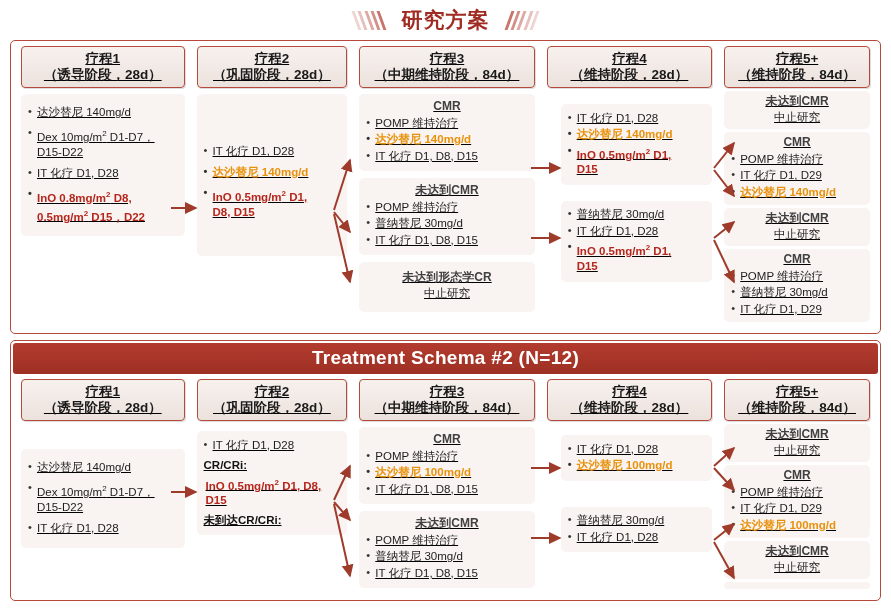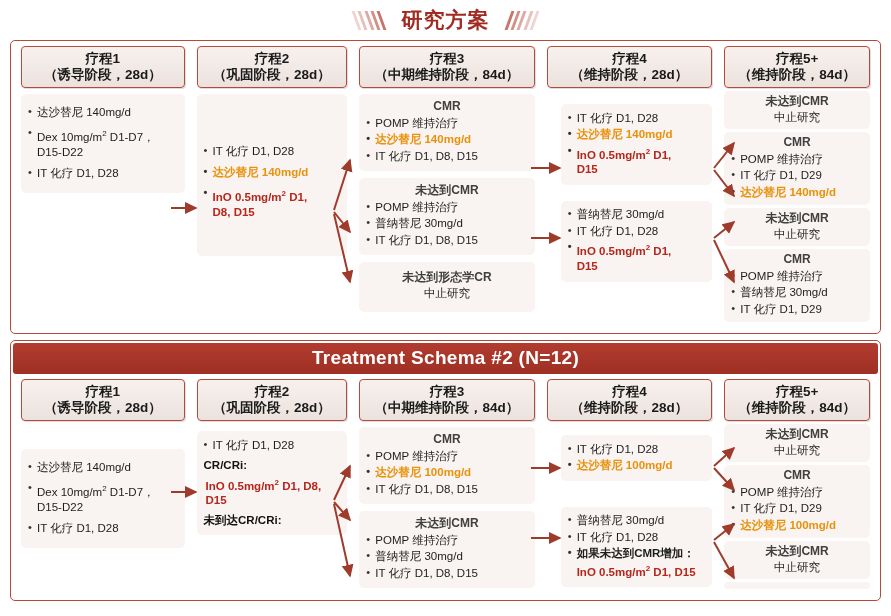--- a/index.html
+++ b/index.html
@@ -32,21 +32,21 @@
     background:#fff;
     overflow:hidden;
   }
   .schema-head{
     background:linear-gradient(180deg,#b23b2e 0%,#9e3024 100%);
     color:#fff;text-align:center;font-size:19px;font-weight:bold;
     padding:4px 0 5px 0;letter-spacing:.3px;
     border-radius:3px;margin:2px 2px 0 2px;
   }
   .cols{display:flex;padding:5px 4px 4px 4px;gap:0;}
-  .col{position:relative;}
+  .col{position:relative;text-decoration:underline;}
   .col-1{width:178px}.col-2{width:165px}.col-3{width:190px}
   .col-4{width:180px}.col-5{width:160px}
 
   .col-head{
     border:1.4px solid #b5493c;border-radius:4px;
     background:linear-gradient(180deg,#f7f1ee 0%,#ece2dd 100%);
     text-align:center;font-weight:bold;color:#1a1a1a;
     font-size:13.5px;line-height:15.5px;padding:4px 2px 5px 2px;
     box-shadow:1px 1px 0 rgba(0,0,0,.13);
     margin:0 6px;
@@ -105,20 +105,21 @@
       <div class="col-head">
         <div>疗程1</div>
         <div>（诱导阶段，28d）</div>
       </div>
       <div class="col-body">
         <div class="box">
           <ul>
             <li class="sp"><span>达沙替尼 140mg/d</span></li>
             <li class="sp"><span>Dex 10mg/m</span><sup>2</sup><span> D1-D7，</span><br><span>D15-D22</span></li>
             <li class="sp"><span>IT 化疗 D1, D28</span></li>
+            <li class="sp red"><span>InO 0.8mg/m</span><sup>2</sup><span> D8,</span><br><span>0.5mg/m</span><sup>2</sup><span> D15，D22</span></li>
           </ul>
         </div>
       </div>
     </div>
 
     <div class="col col-2">
       <div class="col-head">
         <div>疗程2</div>
         <div>（巩固阶段，28d）</div>
       </div>
@@ -292,21 +293,20 @@
         <div class="box" style="margin-left:18px;">
           <ul>
             <li><span>IT 化疗 D1, D28</span></li>
             <li class="orange"><span>达沙替尼 100mg/d</span></li>
           </ul>
         </div>
         <div class="box" style="margin-left:18px;margin-top:26px;">
           <ul>
             <li><span>普纳替尼 30mg/d</span></li>
             <li><span>IT 化疗 D1, D28</span></li>
-            <li class="bold"><span>如果未达到CMR增加：</span><br><span class="red">InO 0.5mg/m</span><sup class="red">2</sup><span class="red"> D1, D15</span></li>
           </ul>
         </div>
       </div>
     </div>
 
     <div class="col col-5">
       <div class="col-head">
         <div>疗程5+</div>
         <div>（维持阶段，84d）</div>
       </div>

